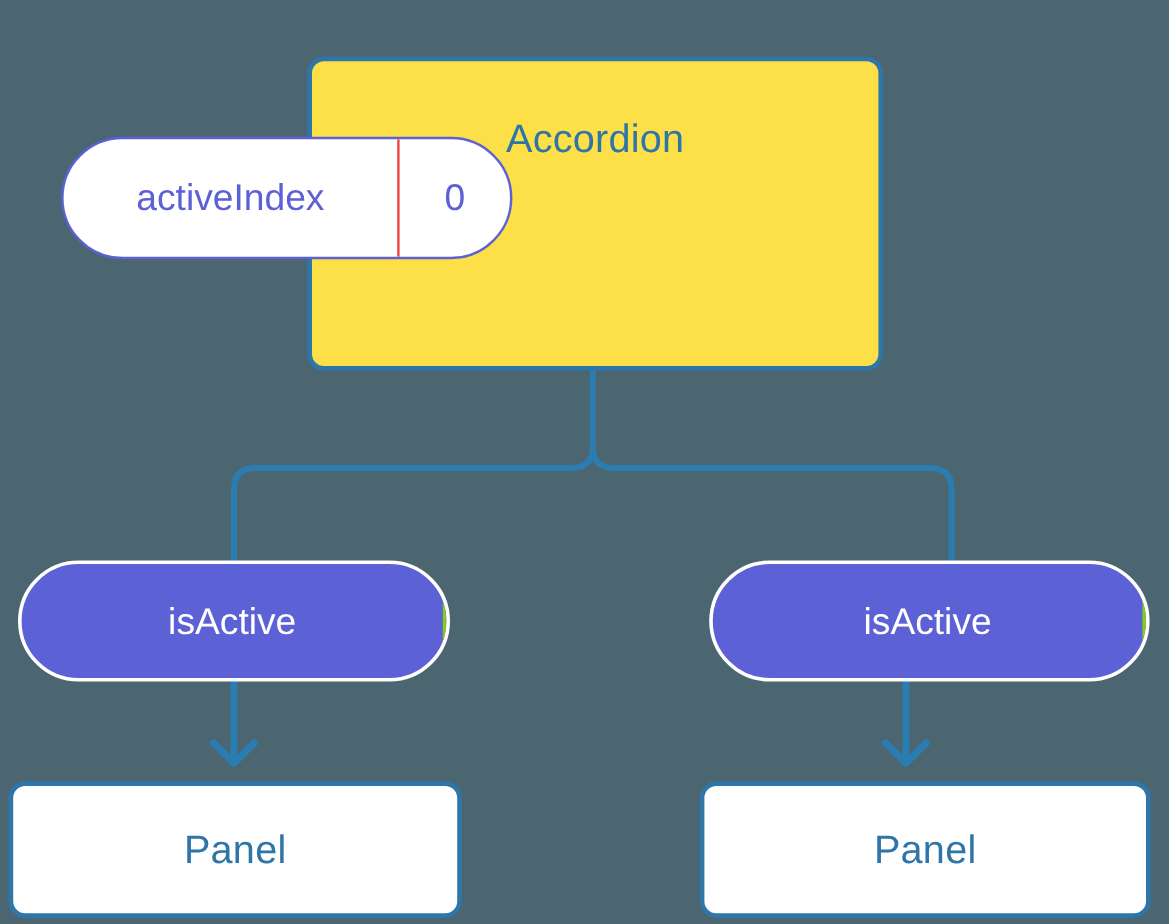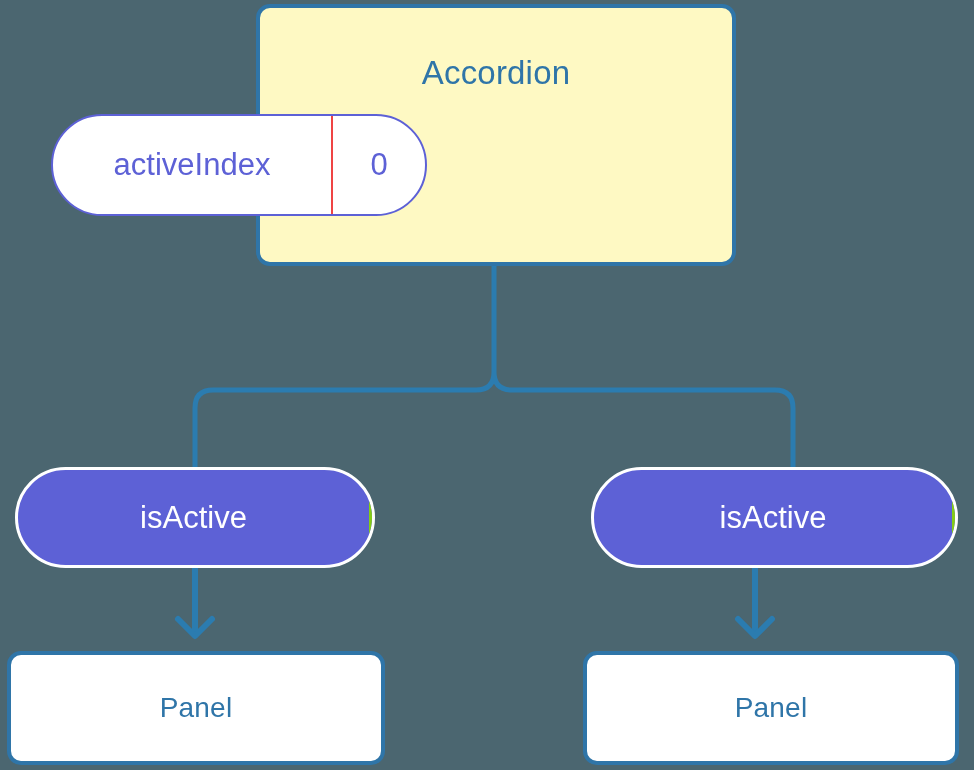--- a/index.html
+++ b/index.html
@@ -26,24 +26,25 @@
     top: 0;
     width: 974px;
     height: 770px;
     z-index: 1;
   }
 
   
   .card {
     position: absolute;
     box-sizing: border-box;
-    background: #fef9c3;
+    background: #fde047;
     border: 4px solid #2f75a8;
     border-radius: 14px;
     z-index: 2;
+    margin-top: 43px;
   }
   #accordion-card {
     left: 256px;
     top: 4px;
     width: 480px;
     height: 262px;
   }
   .card-title {
     position: absolute;
     left: 0;
@@ -147,21 +148,21 @@
     height: 114px;
   }
   #panel-right {
     left: 583px;
     top: 651px;
     width: 376px;
     height: 114px;
   }
   .panel-label {
     color: #2f75a8;
-    font-size: 28px;
+    font-size: 33px;
     letter-spacing: 0.2px;
   }
 </style>
 </head>
 <body>
 
 <div id="stage">
 
   <svg id="connectors" viewBox="0 0 974 770" width="974" height="770" xmlns="http://www.w3.org/2000/svg">
 

